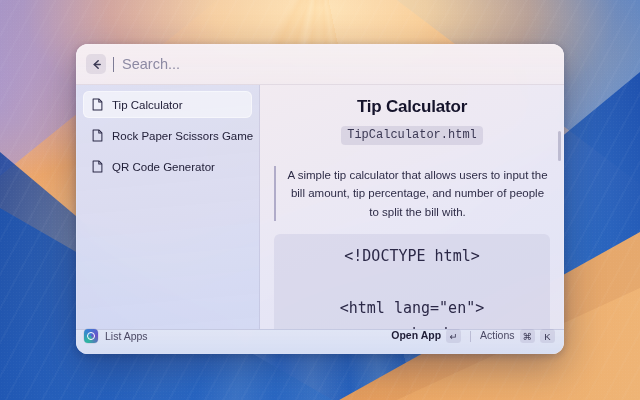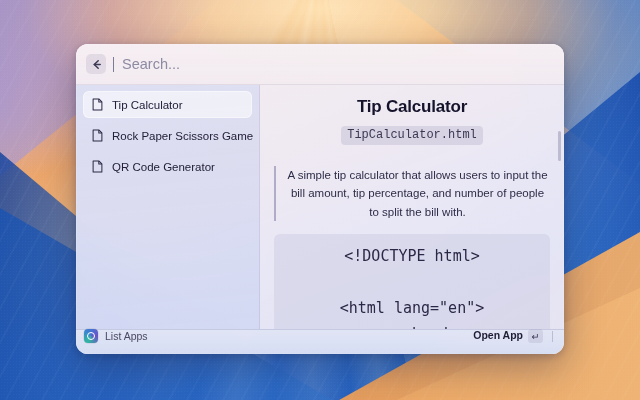--- a/index.html
+++ b/index.html
@@ -395,16 +395,21 @@
       </div>
       <span id="footName">List Apps</span>
 
       <div class="foot-act">
         <span class="t">Open App</span>
         <span class="key">↵</span>
       </div>
 
       <div class="vdiv"></div>
 
+      <div class="foot-act">
+        <span class="t norm">Actions</span>
+        <span class="key">⌘</span>
+        <span class="key">K</span>
+      </div>
     </div>
 
   </div>
 </div>
 
 </body></html>

